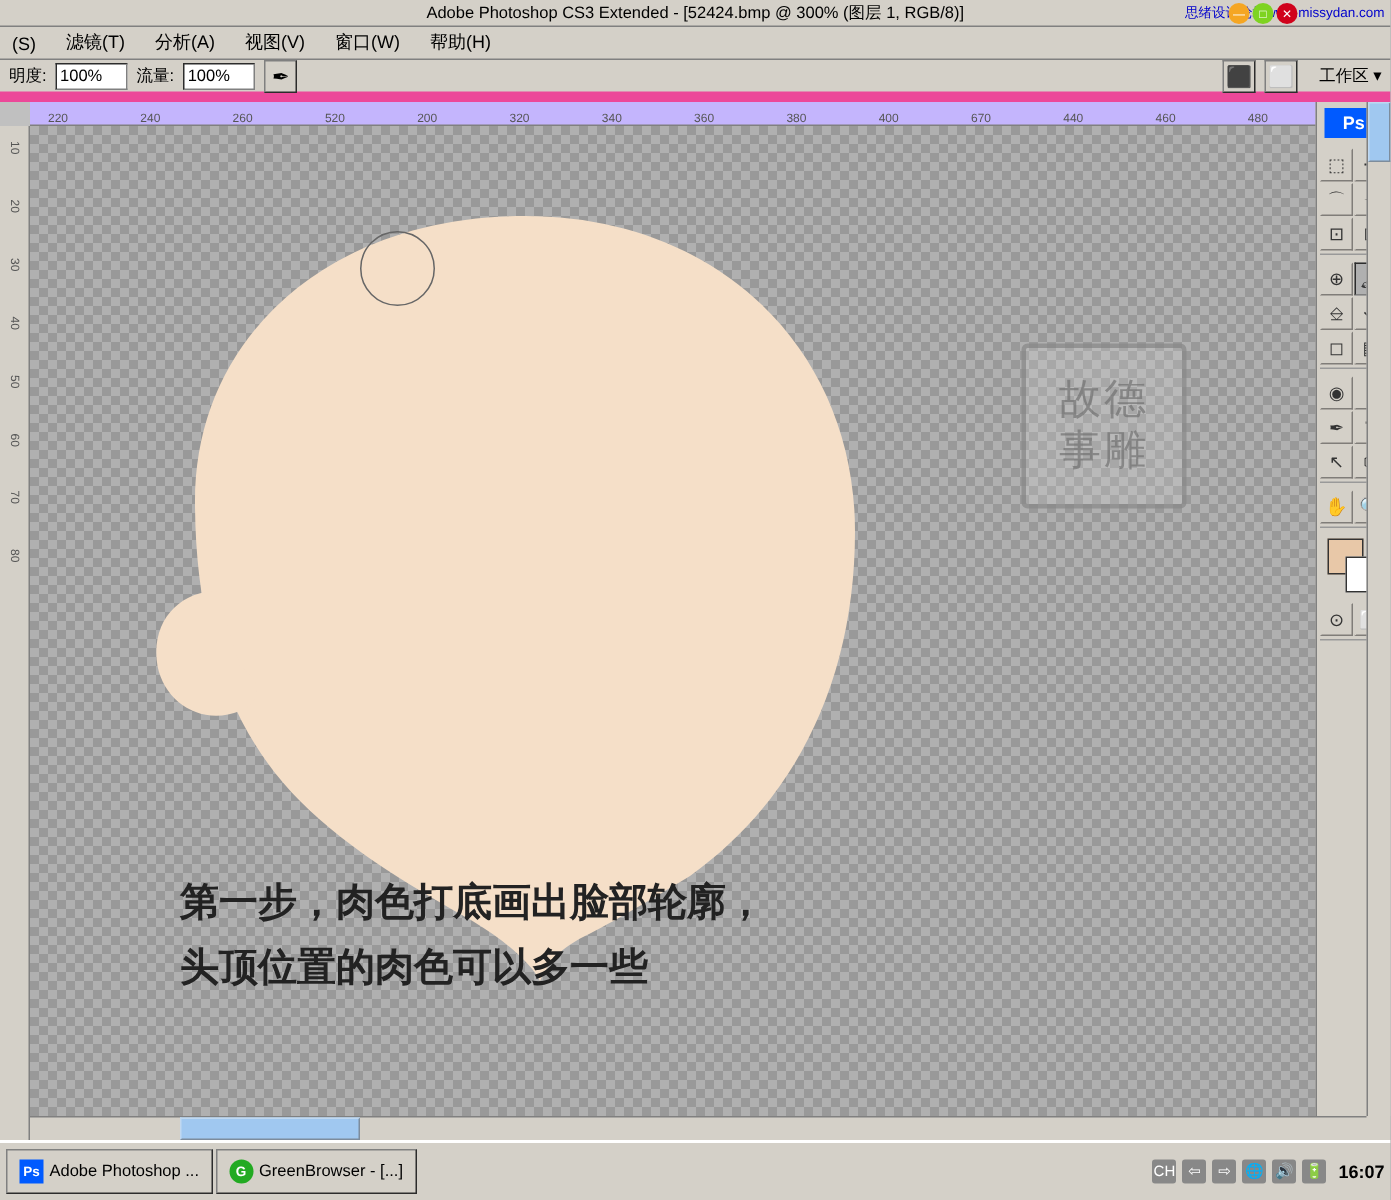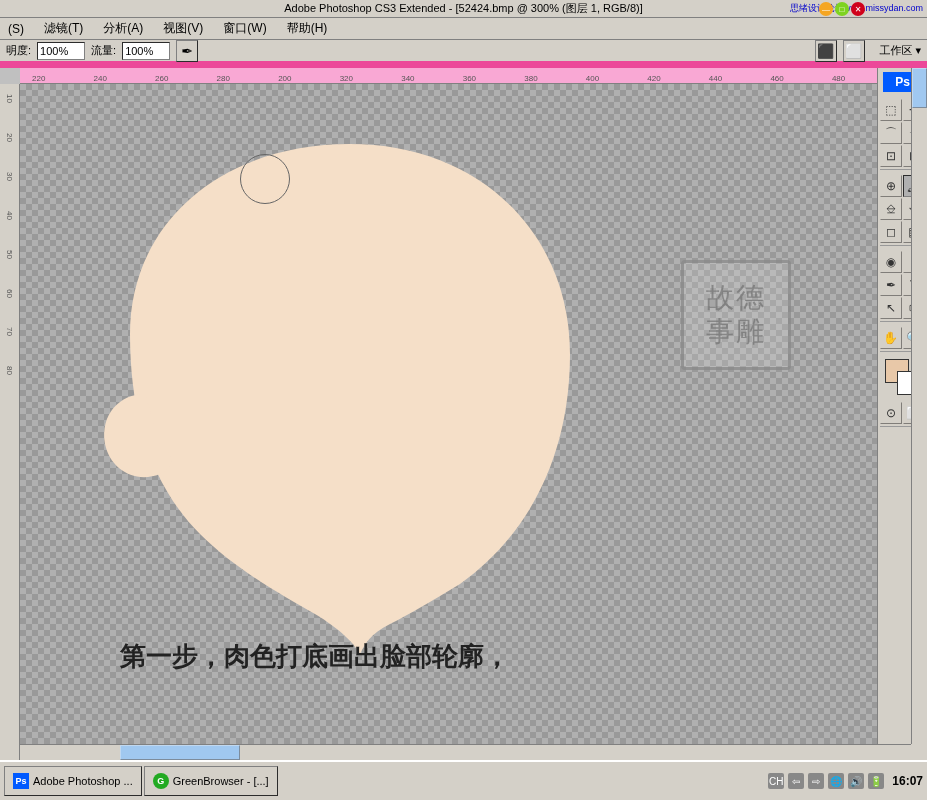--- a/index.html
+++ b/index.html
@@ -32,21 +32,21 @@
       font-size: 11px; padding: 0 2px;
     }
     .opt-btn {
       width: 22px; height: 22px; background: #d4d0c8; border: 1px outset #808080;
       cursor: pointer; display: flex; align-items: center; justify-content: center; font-size: 14px;
     }
 
     
     #ruler-top {
       position: absolute; top: 68px; left: 20px; right: 16px; height: 16px;
-      background: #f9a8d4; border-bottom: 1px solid #808080;
+      background: #c4b5fd; border-bottom: 1px solid #808080;
       font-size: 9px; color: #333; overflow: hidden;
     }
     #ruler-left {
       position: absolute; top: 84px; left: 0; width: 20px; bottom: 40px;
       background: #d4d0c8; border-right: 1px solid #808080;
       font-size: 9px; color: #333; overflow: hidden;
     }
 
     
     #canvas-area {
@@ -87,21 +87,21 @@
     
     #annotation {
       position: absolute;
       bottom: 80px; left: 100px;
       font-size: 26px; color: #222; line-height: 1.5;
     }
 
     
     #stamp {
       position: absolute;
-      top: 176px; right: 120px;
+      top: 145px; right: 120px;
       width: 110px; height: 110px;
       border: 3px solid #888;
       border-radius: 4px;
       display: flex; align-items: center; justify-content: center;
       font-size: 22px; color: #666;
       line-height: 1.2;
       opacity: 0.7;
       background: rgba(220,220,220,0.3);
     }
 
@@ -254,28 +254,28 @@
     <span>工作区</span> ▾
   </span>
 </div>
 
 <div id="ruler-top">
   <div style="display:flex; align-items:flex-end; height:100%; padding-left:8px; gap:0;">
     <div style="font-size:8px; color:#555; display:flex; width:100%; justify-content:space-between; padding: 0 4px;">
       <span>220</span>
       <span>240</span>
       <span>260</span>
-      <span>280</span>
+      <span>520</span>
       <span>200</span>
       <span>320</span>
       <span>340</span>
       <span>360</span>
       <span>380</span>
       <span>400</span>
-      <span>420</span>
+      <span>670</span>
       <span>440</span>
       <span>460</span>
       <span>480</span>
       <span>500</span>
     </div>
   </div>
 </div>
 
 <div id="ruler-left">
   <div style="display:flex; flex-direction:column; align-items:center; padding-top:10px; gap:30px; font-size:8px; color:#555;">
@@ -319,20 +319,21 @@
 
     <div id="brush-cursor"></div>
 
     <div id="stamp">
       <span style="white-space:pre; font-family: 'SimSun', serif; font-size:28px; color:#777; letter-spacing:2px;">故德
 事雕</span>
     </div>
 
     <div id="annotation">
       <div style="font-size:26px; color:#222; font-weight:bold; margin-bottom:4px;">第一步，肉色打底画出脸部轮廓，</div>
+      <div style="font-size:26px; color:#222; font-weight:bold; margin-bottom:16px;">头顶位置的肉色可以多一些</div>
     </div>
   </div>
 </div>
 
 <div id="right-toolbar">
 
   <div id="ps-logo">
     <span>Ps</span>
   </div>
 

